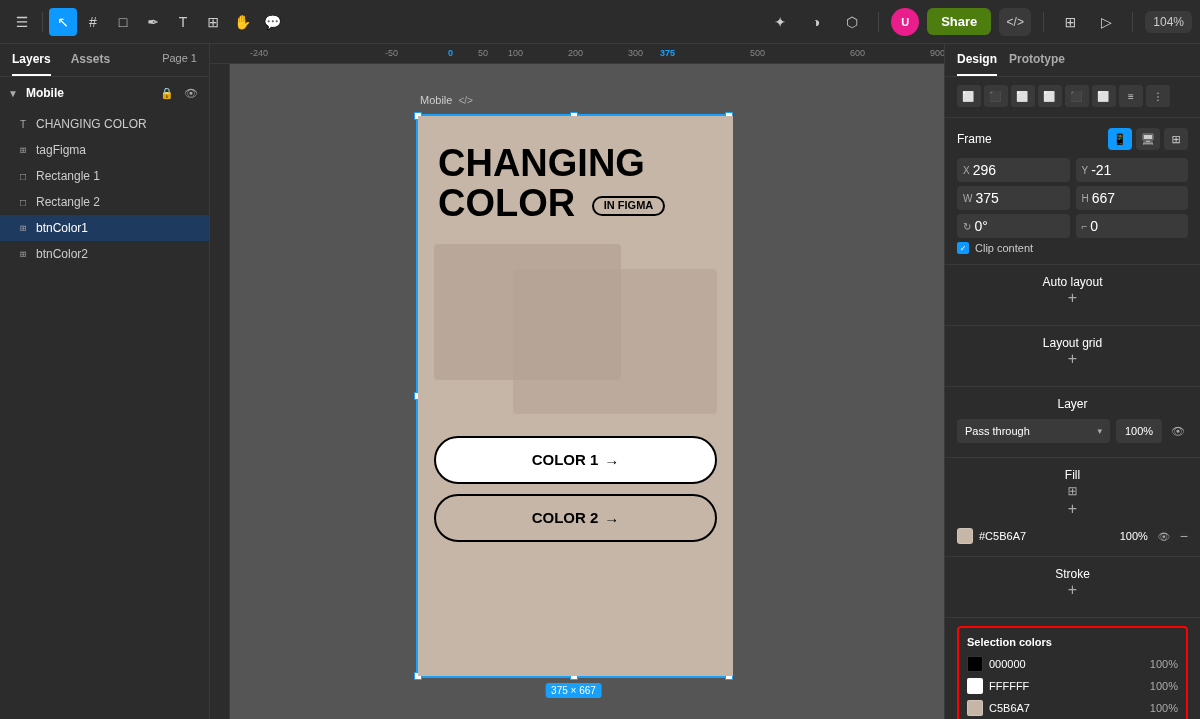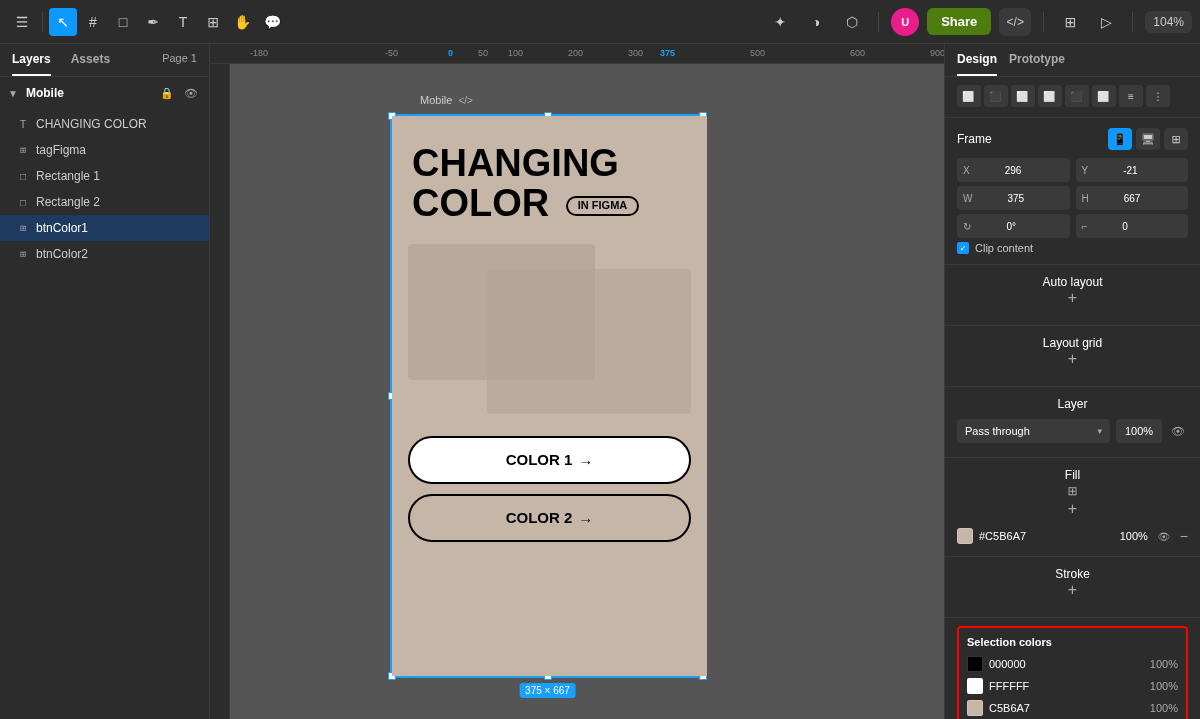--- a/index.html
+++ b/index.html
@@ -175,21 +175,21 @@
       gap: 6px;
     }
     .frame-code-icon {
       font-size: 10px; color: #aaa;
     }
 
     
     .mobile-frame-wrapper {
       position: absolute;
       top: 50px;
-      left: 160px;
+      left: 186px;
     }
     .mobile-frame-outer {
       position: relative;
       width: 315px;
       border: 2px solid #18a0fb;
     }
     .mobile-frame {
       width: 315px;
       height: 560px;
       background: #c5b6a7;
@@ -372,21 +372,21 @@
 
     .xy-row {
       display: flex; gap: 6px; margin-bottom: 4px;
     }
     .xy-field {
       display: flex; align-items: center; gap: 3px;
       background: #3a3a3a; border-radius: 4px;
       padding: 3px 6px; flex: 1; height: 24px;
     }
     .xy-label { font-size: 10px; color: #aaa; }
-    .xy-val { font-size: 10px; color: #fff; margin-left: 32px; }
+    .xy-val { font-size: 14px; color: #fff; }
 
     .wh-row {
       display: flex; gap: 6px; margin-bottom: 4px;
     }
     .rot-row {
       display: flex; gap: 6px; margin-bottom: 4px;
     }
 
     .clip-row {
       display: flex; align-items: center; gap: 6px;
@@ -543,21 +543,21 @@
         <span class="layer-icon" style="font-size:8px;">⊞</span>
         <span class="layer-name">btnColor2</span>
       </div>
     </div>
   </div>
 
   <div class="canvas-area">
 
     <div class="ruler-top">
       <div style="position:absolute; left:20px; right:0; top:0; bottom:0; overflow:hidden;">
-        <span class="ruler-number" style="left:20px;">-180</span>
+        <span class="ruler-number" style="left:20px;">-240</span>
         <span class="ruler-number" style="left:85px;margin-top:35px;">-150</span>
         <span class="ruler-number" style="left:155px;">-50</span>
         <span class="ruler-number" style="left:218px; color:#18a0fb; font-weight:600;">0</span>
         <span class="ruler-number" style="left:248px;">50</span>
         <span class="ruler-number" style="left:278px;">100</span>
         <span class="ruler-number" style="left:338px;">200</span>
         <span class="ruler-number" style="left:398px;">300</span>
         <span class="ruler-number" style="left:430px; color:#18a0fb; font-weight:600;">375</span>
         <span class="ruler-number" style="left:520px;">500</span>
         <span class="ruler-number" style="left:620px;">600</span>

